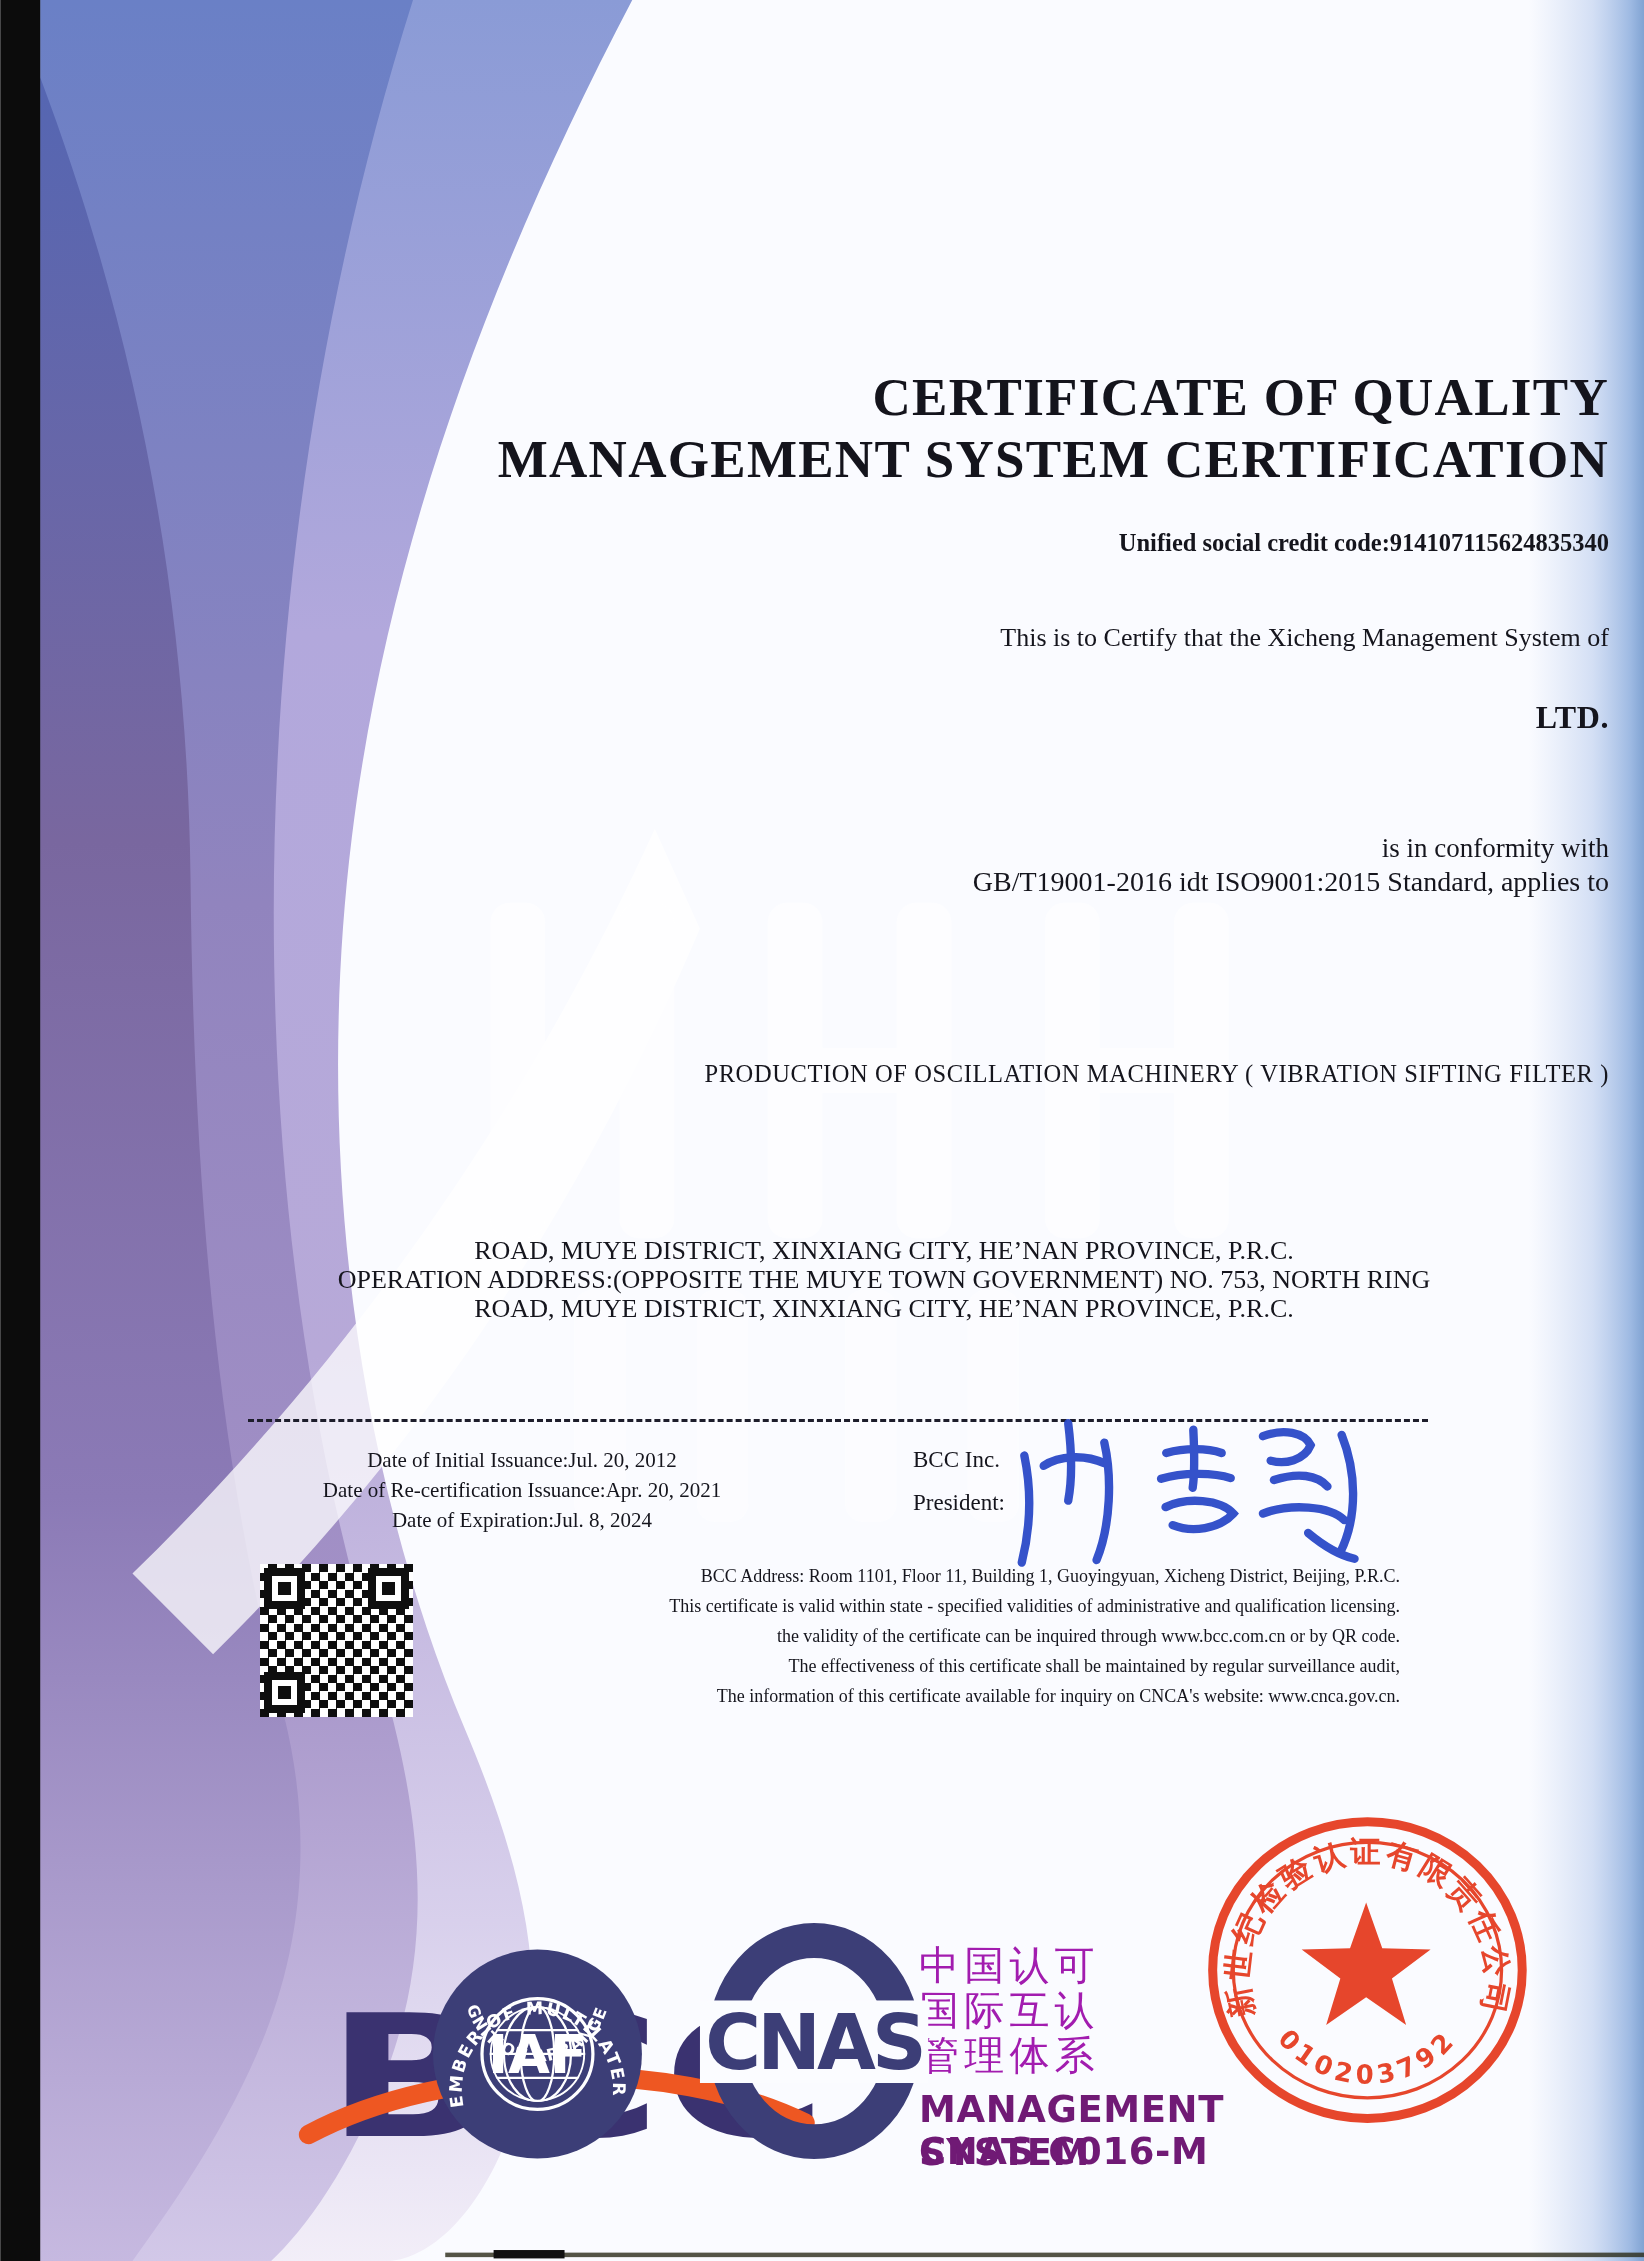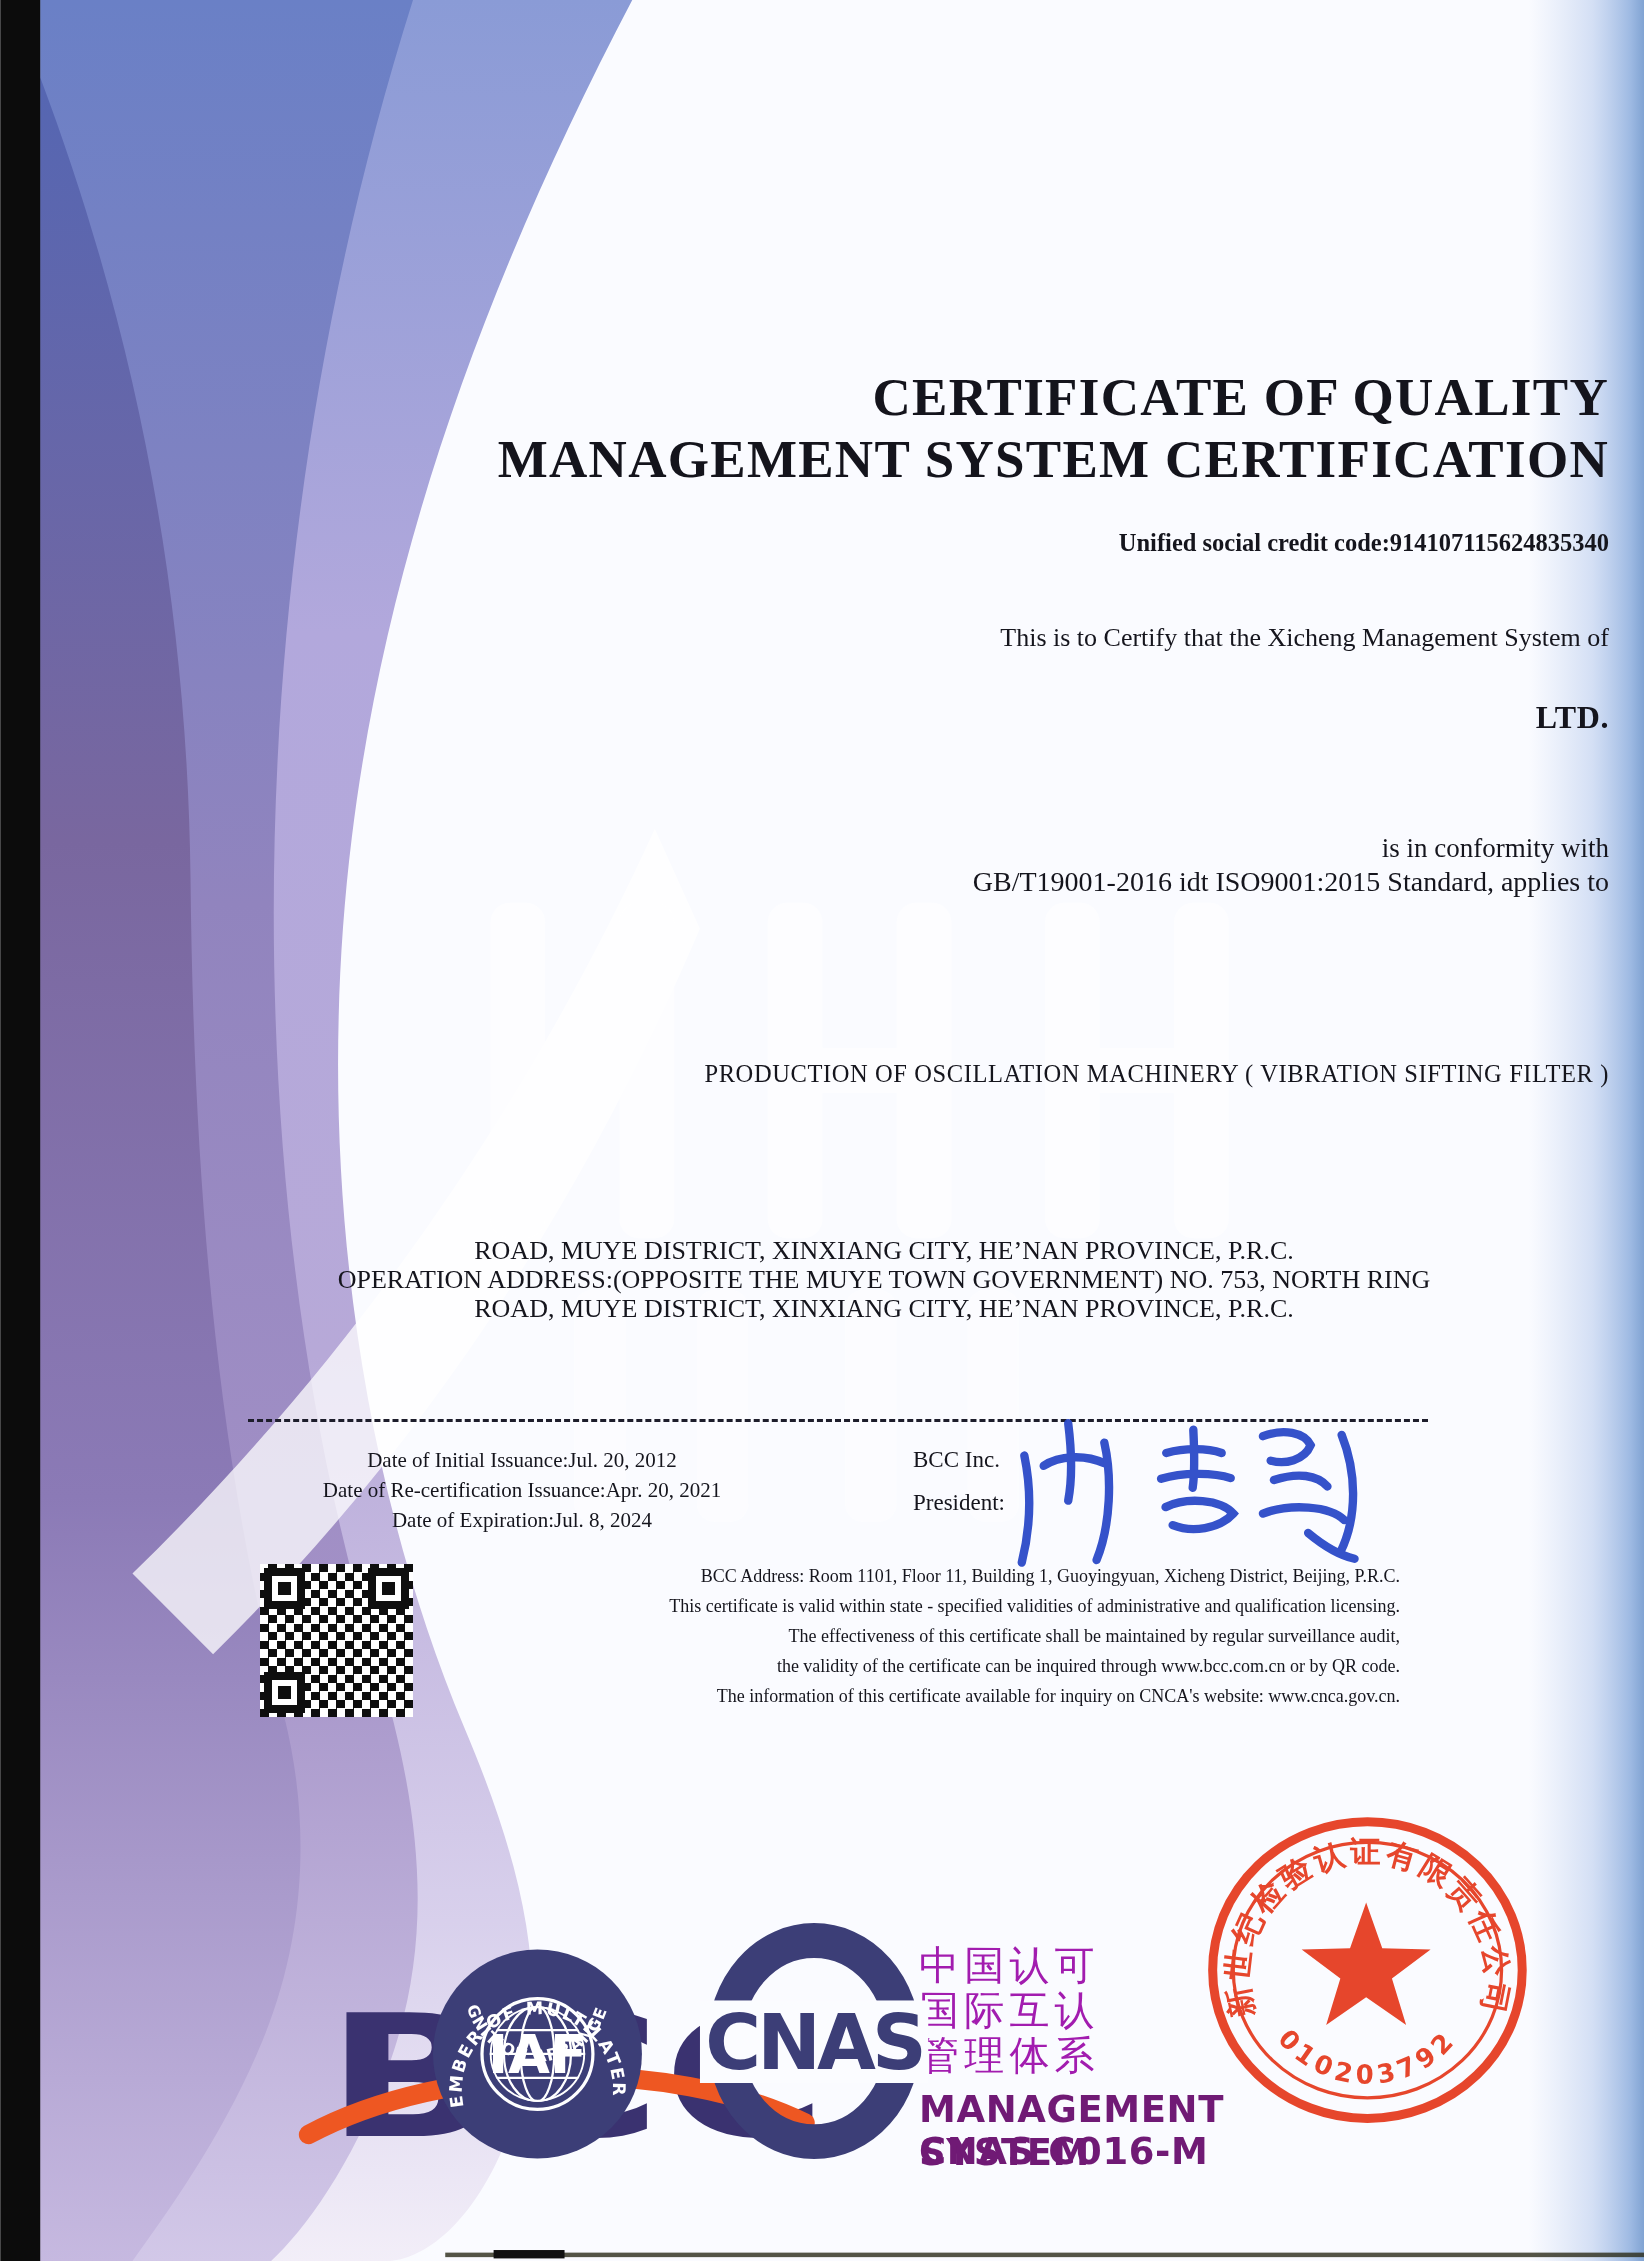--- a/index.html
+++ b/index.html
@@ -140,22 +140,22 @@
       <div></div>
     </div>
   <div class="finder" style="left:3.9px;bottom:3.9px">
       <div></div>
     </div>
 </div>
 
 <div class="abs fineprint">
   <div>BCC Address: Room 1101, Floor 11, Building 1, Guoyingyuan, Xicheng District, Beijing, P.R.C.</div>
   <div>This certificate is valid within state - specified validities of administrative and qualification licensing.</div>
+  <div>the validity of the certificate can be inquired through www.bcc.com.cn or by QR code.</div>
   <div>The effectiveness of this certificate shall be maintained by regular surveillance audit,</div>
-  <div>the validity of the certificate can be inquired through www.bcc.com.cn or by QR code.</div>
   <div>The information of this certificate available for inquiry on CNCA's website: www.cnca.gov.cn.</div>
 </div>
 
 <div class="abs cnText cnLine" style="top:1943px">中国认可</div>
 <div class="abs cnText cnLine" style="top:1988px">国际互认</div>
 <div class="abs cnText cnLine" style="top:2033px">管理体系</div>
 <div class="abs cnText enLine" style="top:2088px">MANAGEMENT SYSTEM</div>
 <div class="abs cnText enLine" style="top:2130px">CNAS C016-M</div>
 
 <svg id="art" viewBox="0 0 2550 3506" xmlns="http://www.w3.org/2000/svg" xmlns:xlink="http://www.w3.org/1999/xlink">

